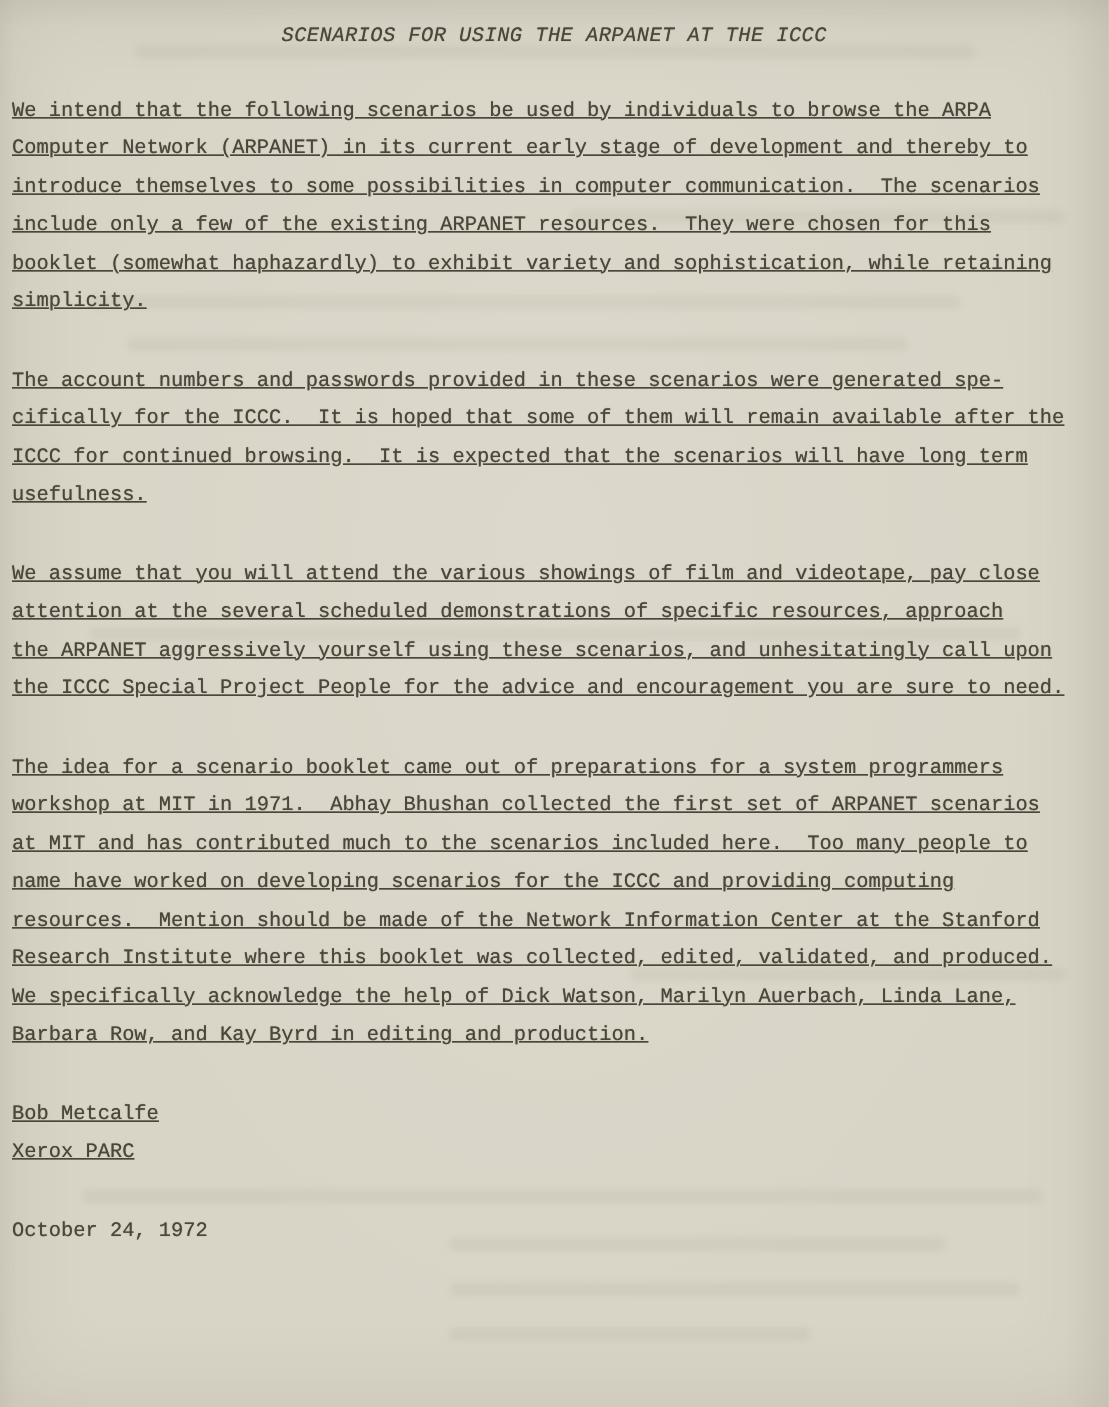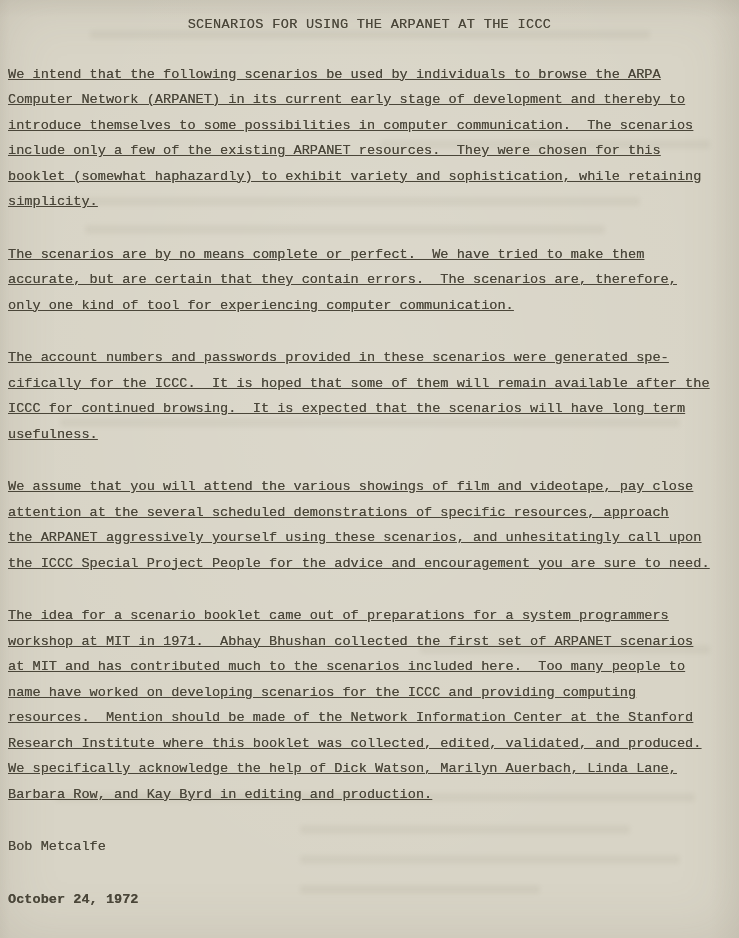--- a/index.html
+++ b/index.html
@@ -27,35 +27,36 @@
   .content {
     position: relative;
     z-index: 2;
     padding: 12px 8px 0 8px;
   }
   .doc-title {
     text-align: center;
     margin: 0 0 24px 0;
     letter-spacing: 0.3px;
     white-space: pre;
+    font-style: italic;
   }
   .para {
     margin: 0 0 27px 0;
     white-space: pre-wrap;
     text-decoration: underline;
   }
   .sig-block {
     margin: 17px 0 27px 0;
+    text-decoration: underline;
   }
   .sig-line {
     white-space: pre;
   }
   .date-line {
     white-space: pre;
-    font-weight: bold;
   }
   
   .ghost {
     position: absolute;
     z-index: 1;
     background: #aaa593;
     opacity: 0.16;
     filter: blur(2px);
     border-radius: 3px;
     pointer-events: none;
@@ -81,23 +82,20 @@
 
     <div class="doc-title">SCENARIOS FOR USING THE ARPANET AT THE ICCC</div>
 
     <div class="para">We intend that the following scenarios be used by individuals to browse the ARPA
 Computer Network (ARPANET) in its current early stage of development and thereby to
 introduce themselves to some possibilities in computer communication.  The scenarios
 include only a few of the existing ARPANET resources.  They were chosen for this
 booklet (somewhat haphazardly) to exhibit variety and sophistication, while retaining
 simplicity.</div>
 
-    <div class="para">The scenarios are by no means complete or perfect.  We have tried to make them
-accurate, but are certain that they contain errors.  The scenarios are, therefore,
-only one kind of tool for experiencing computer communication.</div>
 
     <div class="para">The account numbers and passwords provided in these scenarios were generated spe-
 cifically for the ICCC.  It is hoped that some of them will remain available after the
 ICCC for continued browsing.  It is expected that the scenarios will have long term
 usefulness.</div>
 
     <div class="para">We assume that you will attend the various showings of film and videotape, pay close
 attention at the several scheduled demonstrations of specific resources, approach
 the ARPANET aggressively yourself using these scenarios, and unhesitatingly call upon
 the ICCC Special Project People for the advice and encouragement you are sure to need.</div>
@@ -106,18 +104,19 @@
 workshop at MIT in 1971.  Abhay Bhushan collected the first set of ARPANET scenarios
 at MIT and has contributed much to the scenarios included here.  Too many people to
 name have worked on developing scenarios for the ICCC and providing computing
 resources.  Mention should be made of the Network Information Center at the Stanford
 Research Institute where this booklet was collected, edited, validated, and produced.
 We specifically acknowledge the help of Dick Watson, Marilyn Auerbach, Linda Lane,
 Barbara Row, and Kay Byrd in editing and production.</div>
 
     <div class="sig-block">
       <div class="sig-line">Bob Metcalfe</div>
+      <div class="sig-line">Xerox PARC</div>
     </div>
 
     <div class="date-line">October 24, 1972</div>
 
   </div>
 </div>
 
 </body></html>

